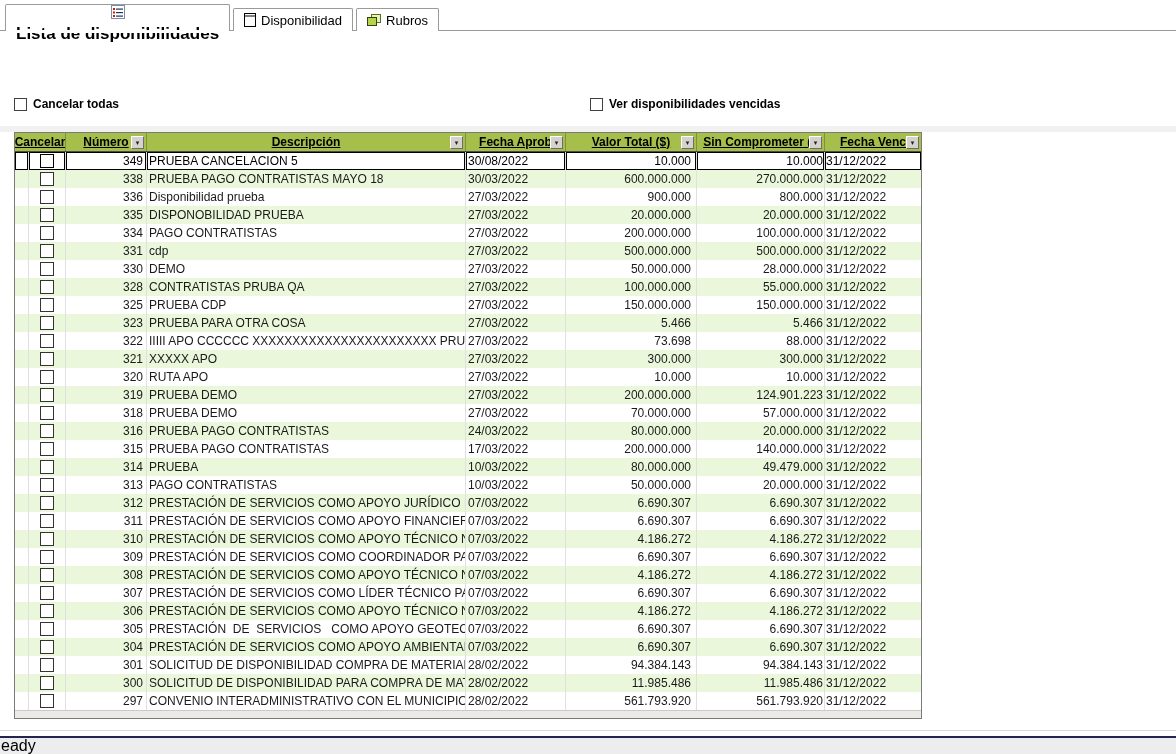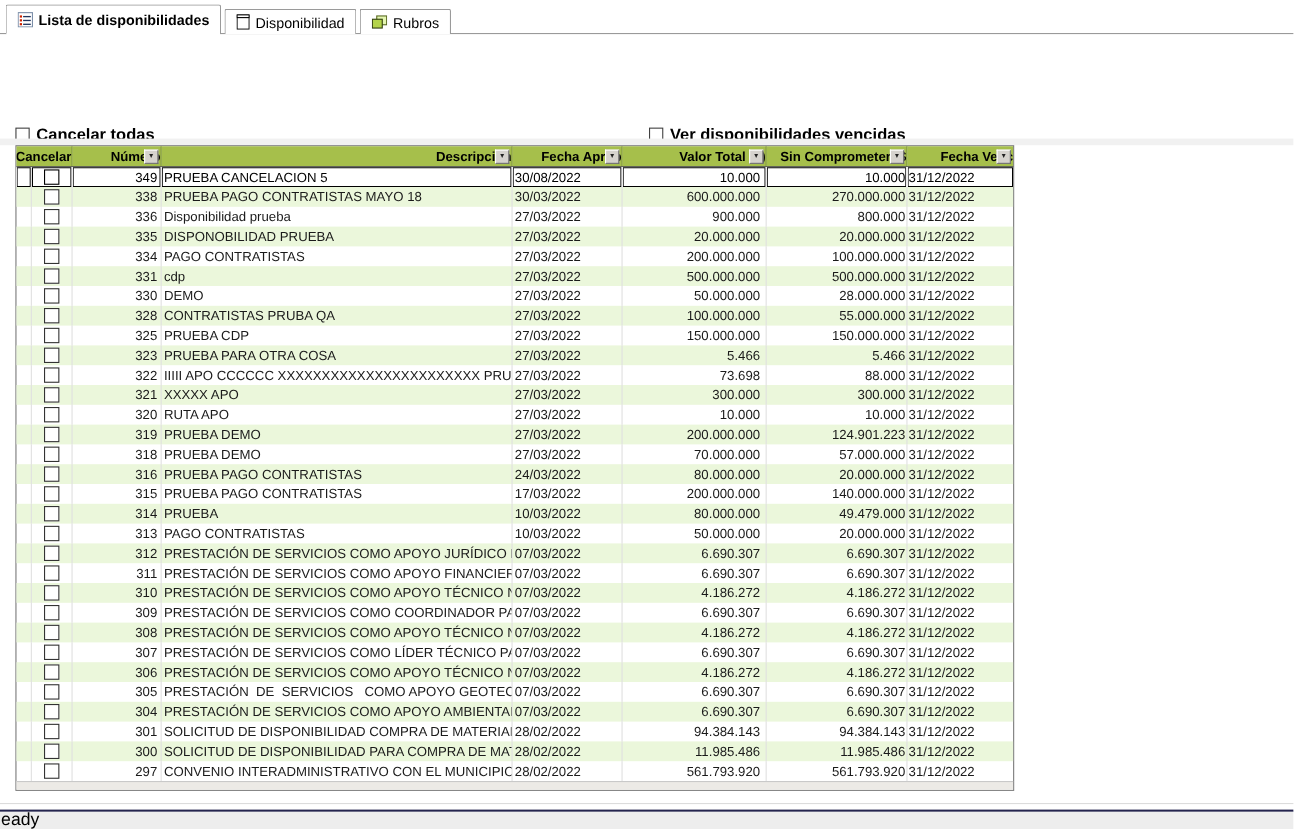--- a/index.html
+++ b/index.html
@@ -9,40 +9,40 @@
     background:#ffffff; position:relative; overflow:hidden; color:#000;
   }
 
   
   .tabs { position:absolute; left:5px; top:4px; height:27px; display:flex; align-items:flex-end; gap:3px; z-index:2; }
   .tab {
     display:flex; align-items:center; gap:5px; background:#fff;
     border:1px solid #9a9a9a; border-bottom:none; height:23px; padding:0 10px;
     font-size:13px; border-radius:2px 2px 0 0; cursor:default; white-space:nowrap;
   }
-  .tab.active { height:27px; font-weight:bold; font-size:13px; position:relative; }
+  .tab.active { height:27px; font-weight:bold; font-size:17px; position:relative;flex-direction:column; }
   .tab.active::after { content:""; position:absolute; left:0; right:0; bottom:-2px; height:3px; background:#fff; }
   .tab-baseline { position:absolute; left:0; top:30px; width:1176px; height:1px; background:#9a9a9a; z-index:1; }
   .tab svg { display:block; }
 
   
-  .filter { position:absolute; top:114px; display:flex; align-items:center; gap:6px; font-size:15px; font-weight:bold; }
+  .filter { position:absolute; top:97px; display:flex; align-items:center; gap:6px; font-size:12px; font-weight:bold; }
   .filter-cancel { left:14px; }
   .filter-expired { left:590px; }
   .checkbox { width:13px; height:13px; background:#fff; border:1px solid #404040; flex:0 0 auto; }
 
   
   .topstrip { position:absolute; left:0; top:126px; width:1176px; height:6px; background:#F1F1F1; }
   .grid { position:absolute; left:14px; top:132px; width:908px; border:1px solid #7a7a7a; background:#fff; }
 
   .ghead { display:flex; height:19px; border-bottom:1px solid #4a4a4a; }
   .hcell {
     background:var(--header-green,#A6BF4B); font-weight:bold; font-size:12px;
-    display:flex; align-items:center; justify-content:flex-end; position:relative;
-    border-right:1px solid #7d9140; white-space:nowrap; overflow:hidden;
+    display:flex; align-items:center; justify-content:center; position:relative;
+    border-right:1px solid #7d9140; white-space:nowrap; overflow:hidden;text-decoration:underline;
   }
   .hcell:last-child { border-right:none; }
   .w-cancelar{ width:51px; } .w-numero{ width:81px; } .w-desc{ width:319px; }
   .w-faprob{ width:100px; } .w-vtotal{ width:131px; } .w-sincomp{ width:128px; } .w-fvenc{ width:96px; }
   .dd-btn {
     position:absolute; right:2px; top:3px; width:13px; height:13px;
     background:#D6D3CE; border:1px solid; border-color:#ffffff #6d6d6d #6d6d6d #ffffff;
     font-size:7px; line-height:11px; text-align:center; color:#222; font-weight:normal;
   }
 

